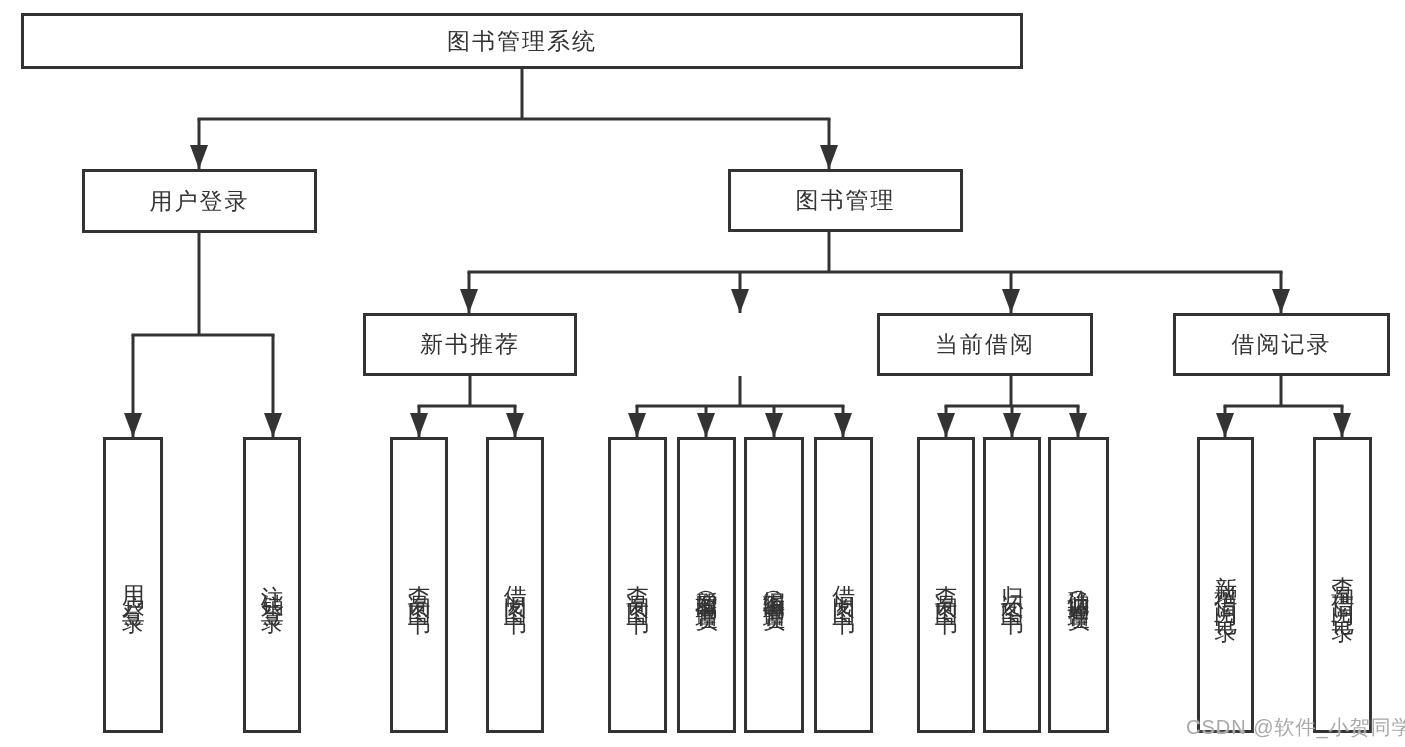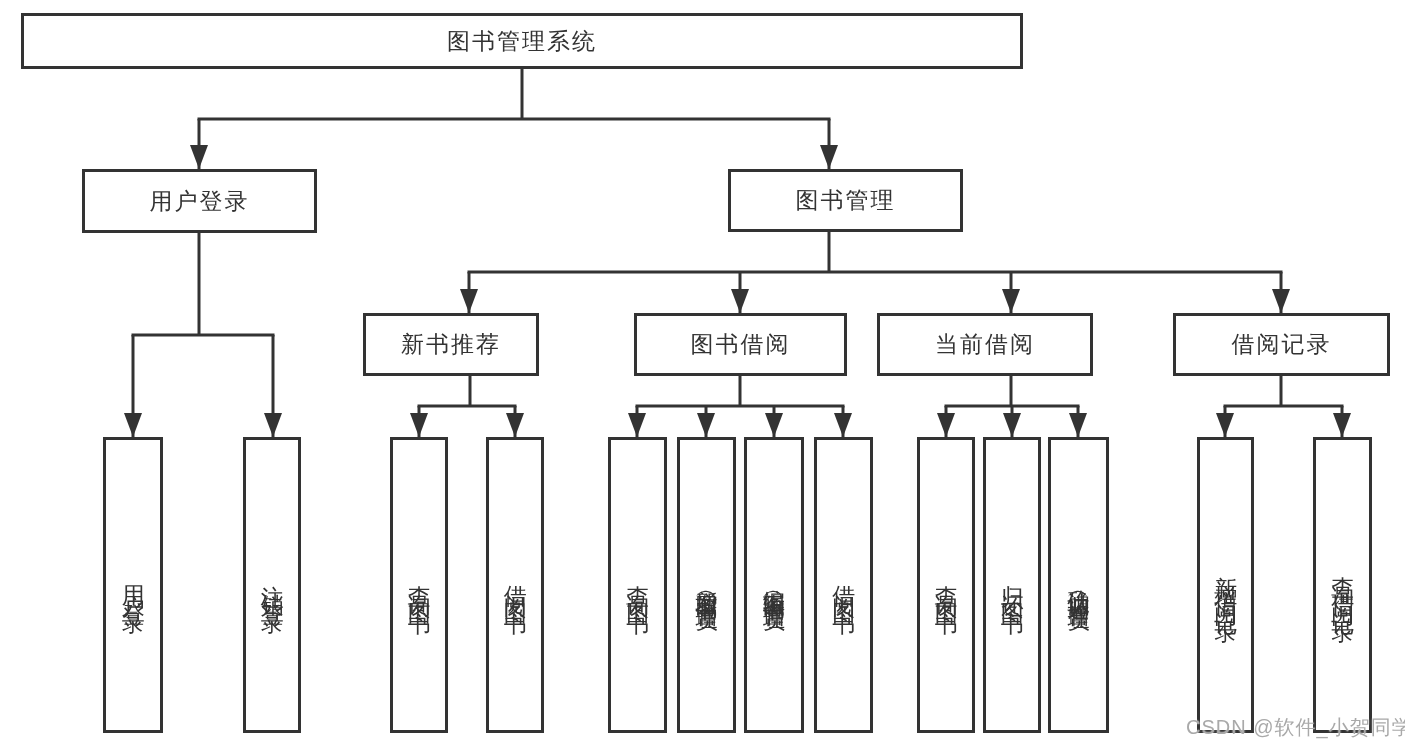--- a/index.html
+++ b/index.html
@@ -102,25 +102,22 @@
     <span>图书管理系统</span>
   </div>
 
   <div class="node hbox lvl2" style="left:82px;top:169px;width:235px;">
     <span>用户登录</span>
   </div>
   <div class="node hbox lvl2" style="left:712px;top:169px;width:235px;height:63px;margin-left:16px;">
     <span>图书管理</span>
   </div>
 
-  <div class="node hbox lvl3" style="left:363px;top:313px;width:176px;">
+  <div class="node hbox lvl3" style="left:363px;top:313px;width:214px;">
     <span>新书推荐</span>
-  </div>
-  <div class="node hbox lvl3" style="left:634px;top:313px;width:213px;">
-    <span>图书借阅</span>
   </div>
   <div class="node hbox lvl3" style="left:877px;top:313px;width:216px;">
     <span>当前借阅</span>
   </div>
   <div class="node hbox lvl3" style="left:1173px;top:313px;width:217px;">
     <span>借阅记录</span>
   </div>
 
   <div class="node leaf" style="left:103px;width:60px;">
     <span class="v-label">用户登录</span>

